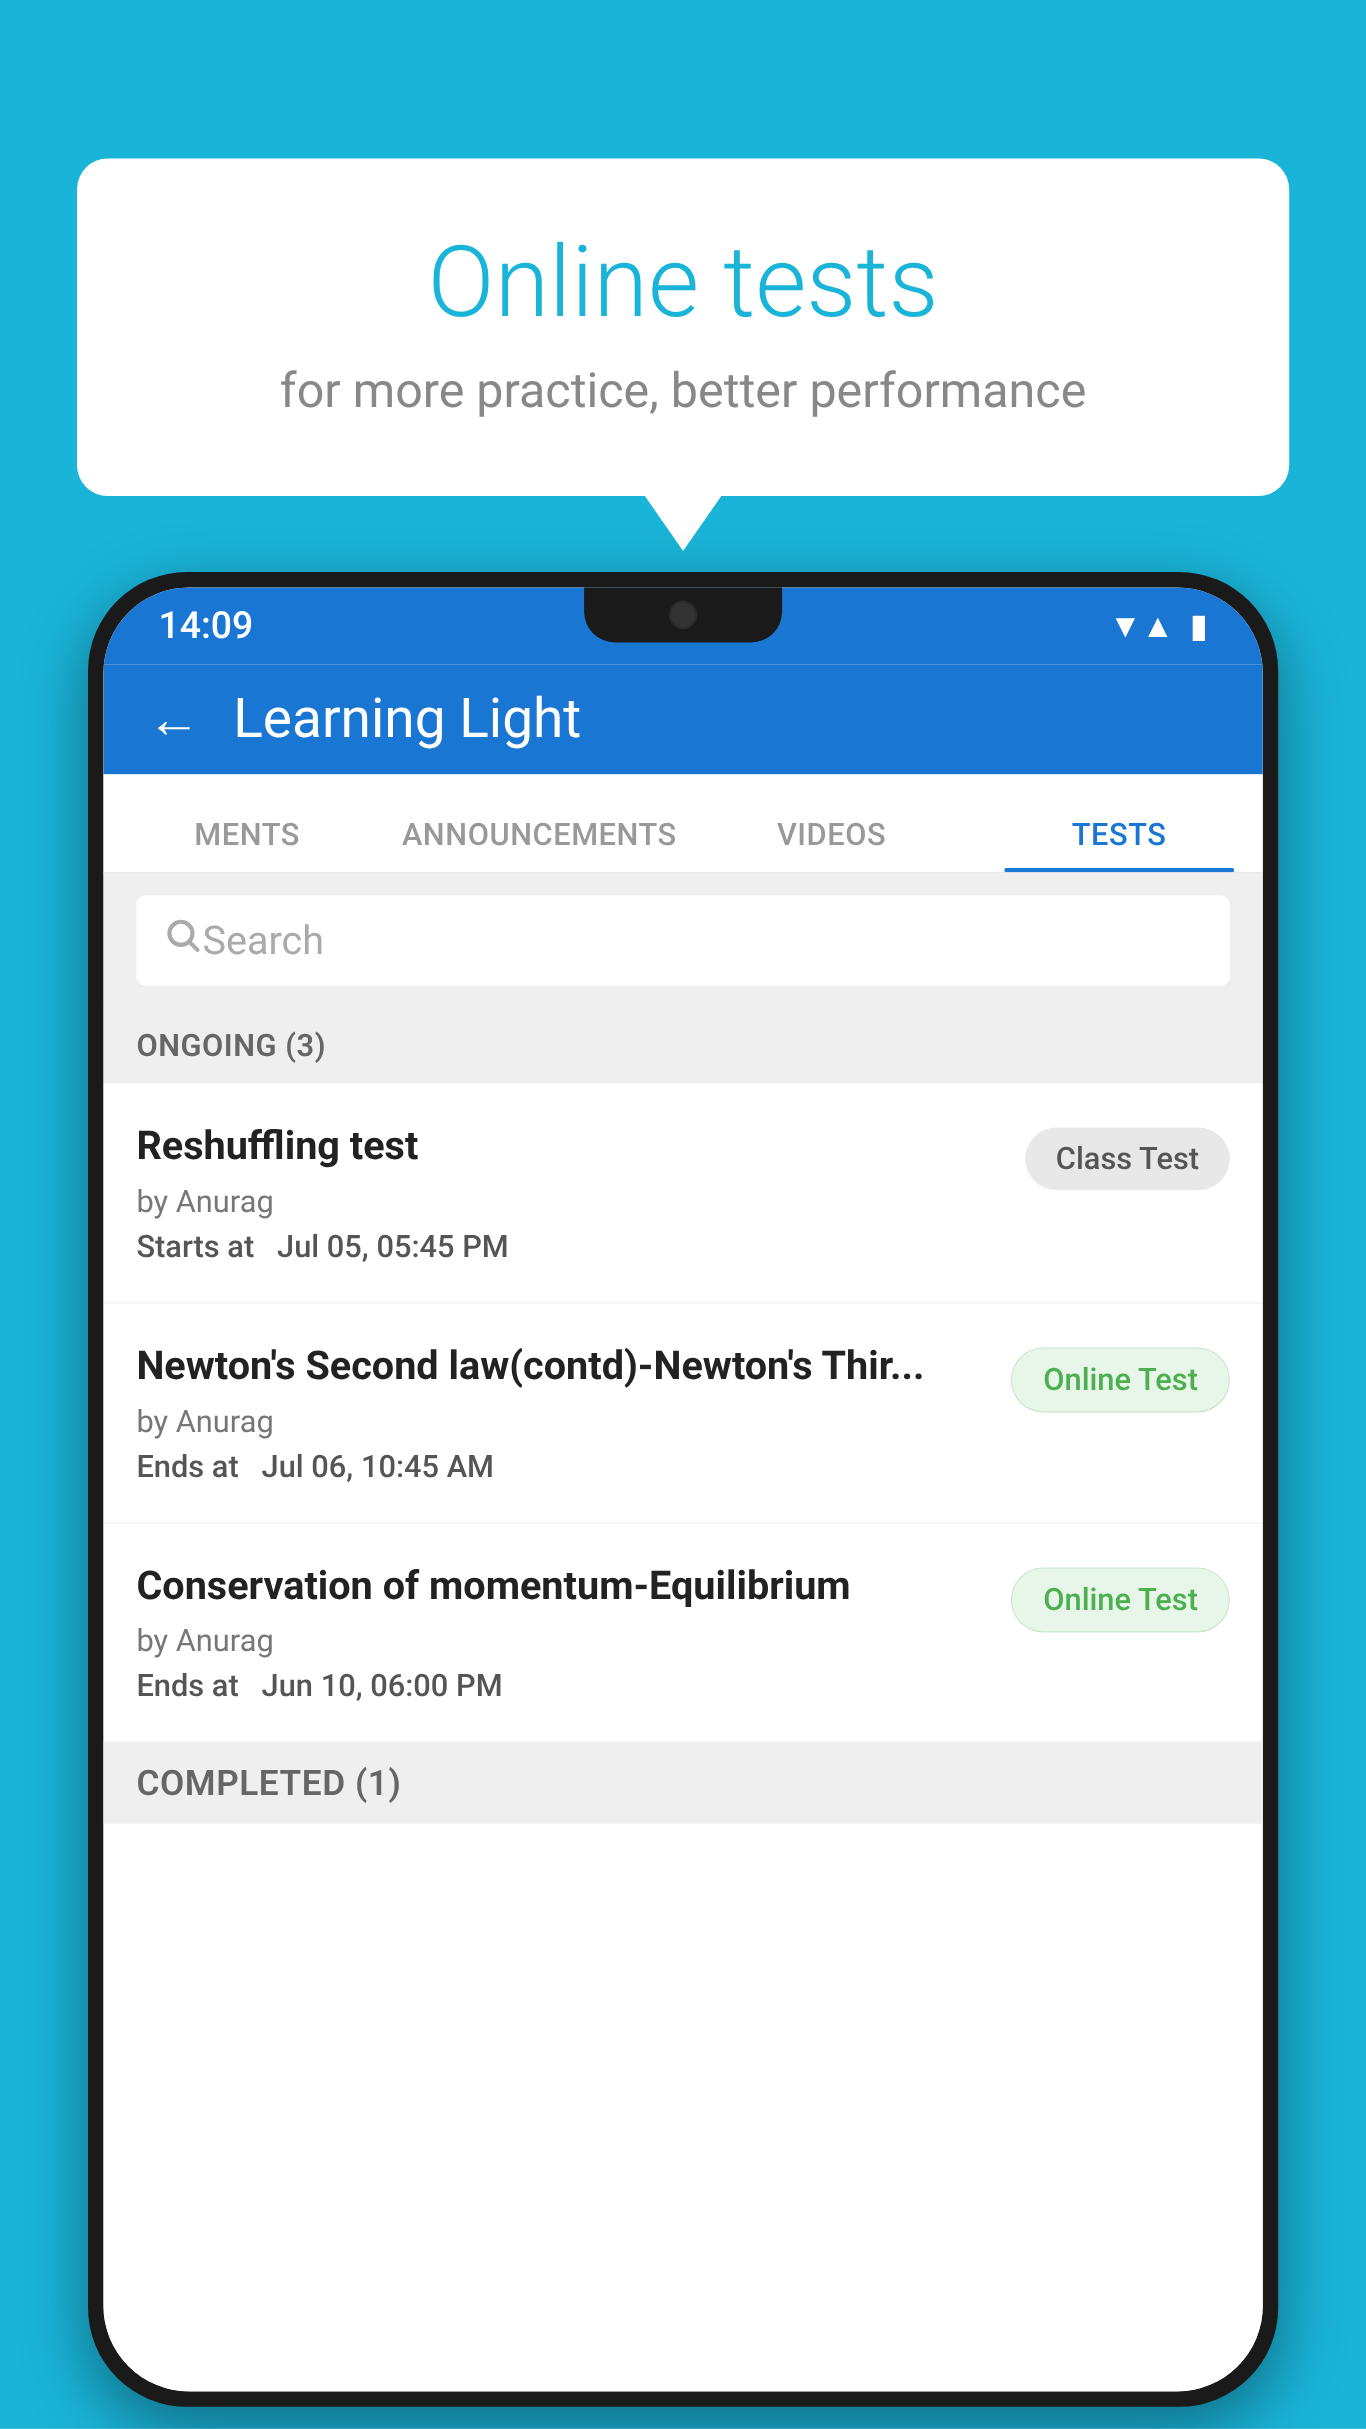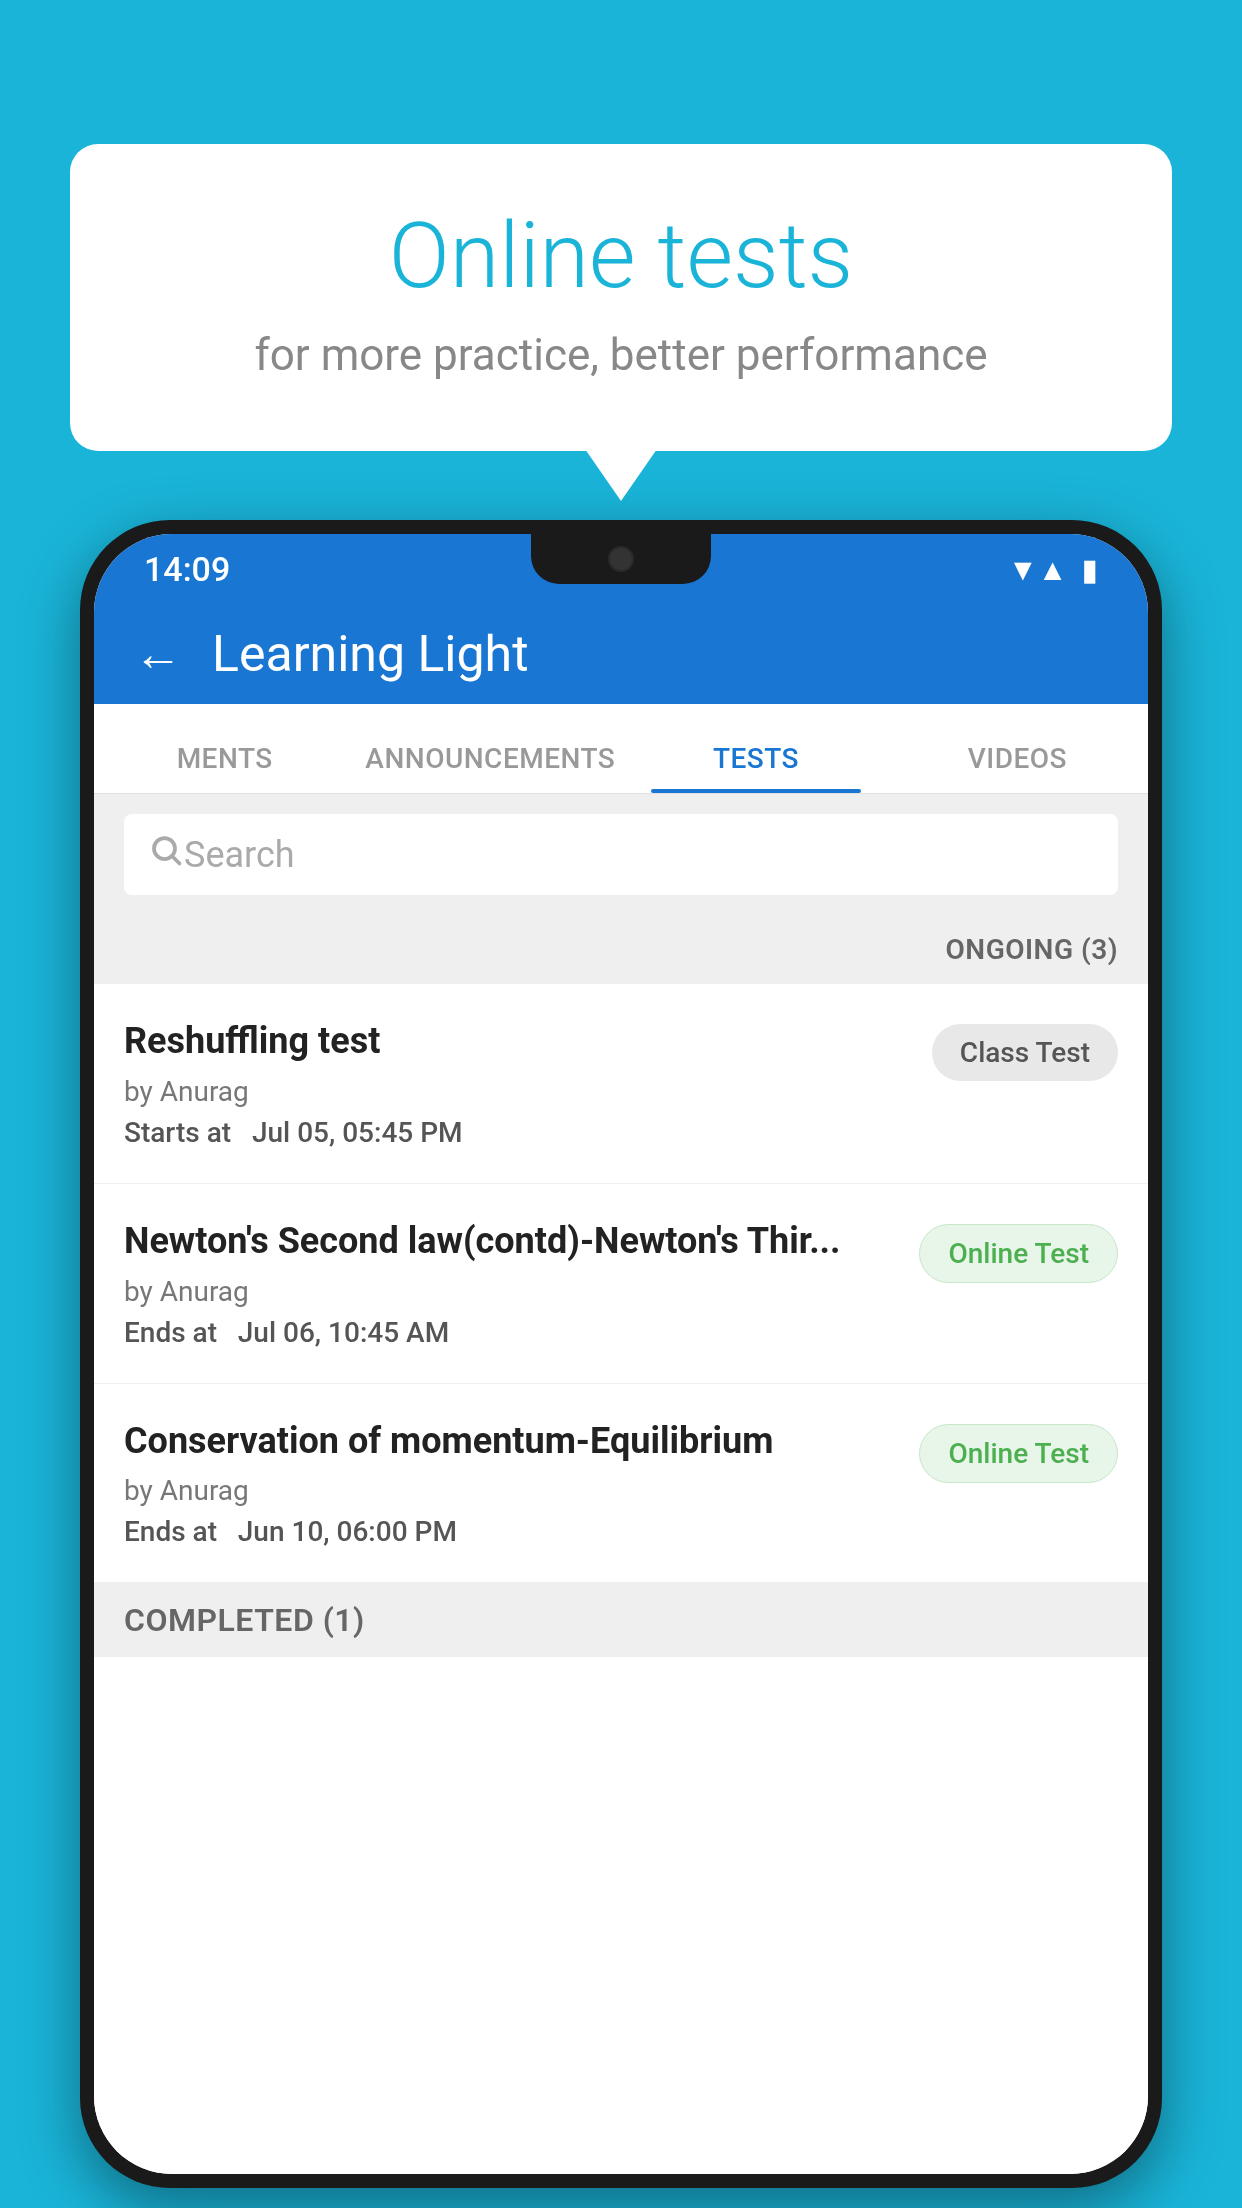--- a/index.html
+++ b/index.html
@@ -218,21 +218,20 @@
 
     
     .section-header {
       background: #efefef;
       padding: 18px 30px;
       font-size: 28px;
       font-weight: 600;
       color: #666;
       letter-spacing: 0.5px;
       flex-shrink: 0;
-      text-align: right;
     }
 
     
     .tests-list {
       background: white;
       flex: 1;
       overflow: hidden;
     }
 
     .test-item {
@@ -326,22 +325,22 @@
       </div>
 
       <div class="app-bar">
         <span class="back-arrow">←</span>
         <span class="app-title">Learning Light</span>
       </div>
 
       <div class="tabs-bar">
         <div class="tab">MENTS</div>
         <div class="tab">ANNOUNCEMENTS</div>
+        <div class="tab">VIDEOS</div>
         <div class="tab active">TESTS</div>
-        <div class="tab">VIDEOS</div>
       </div>
 
       <div class="search-container">
         <div class="search-bar">
           <span class="search-icon-svg">
             <svg width="36" height="36" viewBox="0 0 24 24" fill="none" stroke="#aaa" stroke-width="2.5" stroke-linecap="round" stroke-linejoin="round">
               <circle cx="11" cy="11" r="7"></circle>
               <line x1="21" y1="21" x2="16.65" y2="16.65"></line>
             </svg>
           </span>

